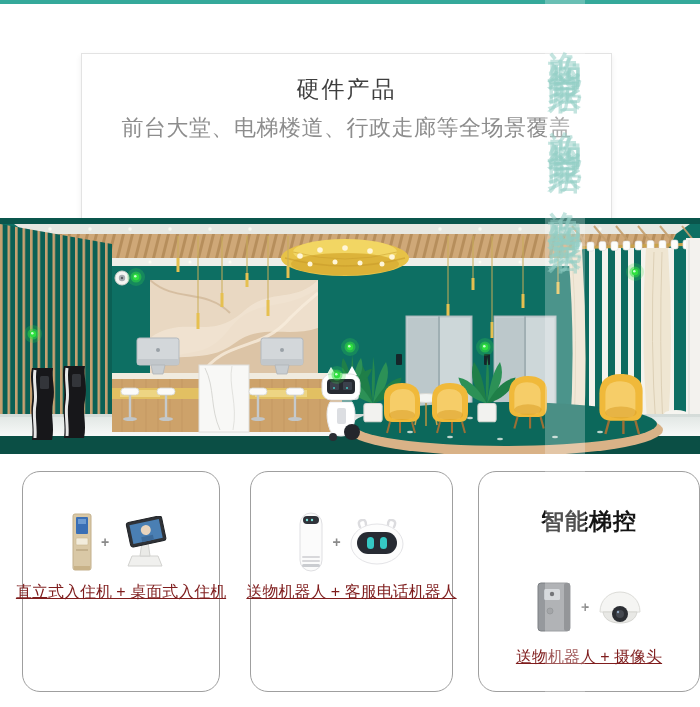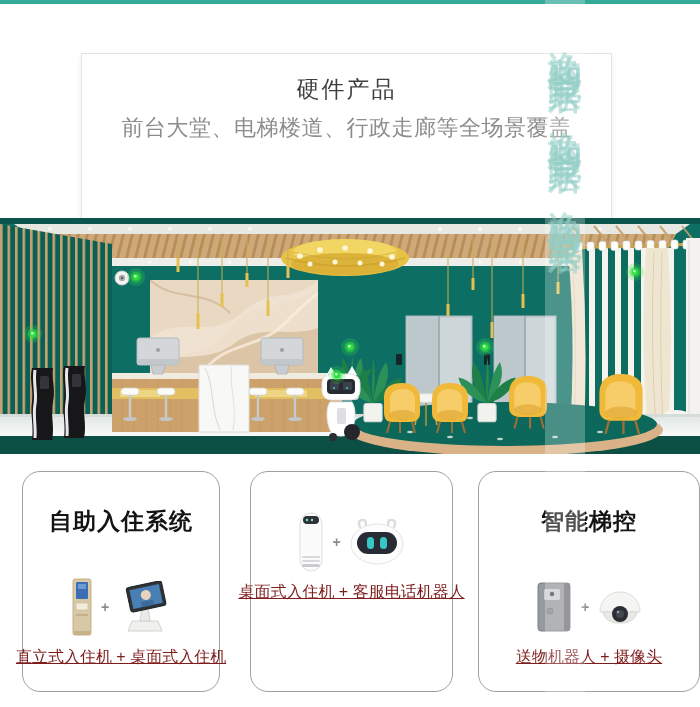--- a/index.html
+++ b/index.html
@@ -353,21 +353,20 @@
       <use href="#gdot" x="136" y="59"></use>
       <use href="#gdot" x="33" y="116"></use>
       <use href="#gdot" x="337" y="157"></use>
       <use href="#gdot" x="350" y="129"></use>
       <use href="#gdot" x="485" y="129"></use>
       <use href="#gdot" x="635" y="54"></use>
     </g>
   </svg>
 
   <div class="card card-1">
-    <div class="card-title">自助入住系统</div>
     <div class="device-row">
       <svg width="24" height="58" viewBox="0 0 24 58">
         <rect x="3" y="1" width="18" height="56" rx="2" fill="#d9c8a6" stroke="#c3b08c" stroke-width="1"></rect>
         <rect x="6" y="4" width="12" height="17" rx="1" fill="#3a6fb5"></rect>
         <rect x="8" y="6" width="8" height="5" fill="#6d9bd1"></rect>
         <rect x="6" y="25" width="12" height="7" rx="1" fill="#f2ecdc" stroke="#cbb892" stroke-width="0.6"></rect>
         <rect x="6" y="36" width="12" height="2" fill="#c3b08c"></rect>
         <rect x="4" y="53" width="16" height="4" fill="#c8b288"></rect>
       </svg>
       <span class="plus">+</span>
@@ -399,21 +398,21 @@
       <span class="plus">+</span>
       <svg width="58" height="46" viewBox="0 0 58 46">
         <path d="M12,8 Q9,2 14,1 Q18,0 18,6" fill="none" stroke="#dcdcdf" stroke-width="2.5" stroke-linecap="round"></path>
         <path d="M46,8 Q49,2 44,1 Q40,0 40,6" fill="none" stroke="#dcdcdf" stroke-width="2.5" stroke-linecap="round"></path>
         <ellipse cx="29" cy="25" rx="26" ry="20" fill="#fdfdfd" stroke="#e4e4e7" stroke-width="1"></ellipse>
         <rect x="9" y="13" width="40" height="22" rx="11" fill="#272b33"></rect>
         <rect x="19" y="18" width="7" height="12" rx="3.5" fill="#35c8c4"></rect>
         <rect x="32" y="18" width="7" height="12" rx="3.5" fill="#35c8c4"></rect>
       </svg>
     </div>
-    <div class="card-caption">桌面式入住机 + 客服电话机器人</div>
+    <div class="card-caption">送物机器人 + 客服电话机器人</div>
   </div>
 
   <div class="card card-3">
     <div class="card-title">智能梯控</div>
     <div class="device-row">
       <svg width="40" height="52" viewBox="0 0 40 52">
         <rect x="4" y="2" width="32" height="48" rx="3" fill="#96999d" stroke="#7c8084" stroke-width="1"></rect>
         <rect x="30" y="2" width="6" height="48" rx="2" fill="#6f7276"></rect>
         <rect x="10" y="8" width="16" height="11" rx="1.5" fill="#caced2"></rect>
         <circle cx="18" cy="13" r="2.2" fill="#44474b"></circle>

